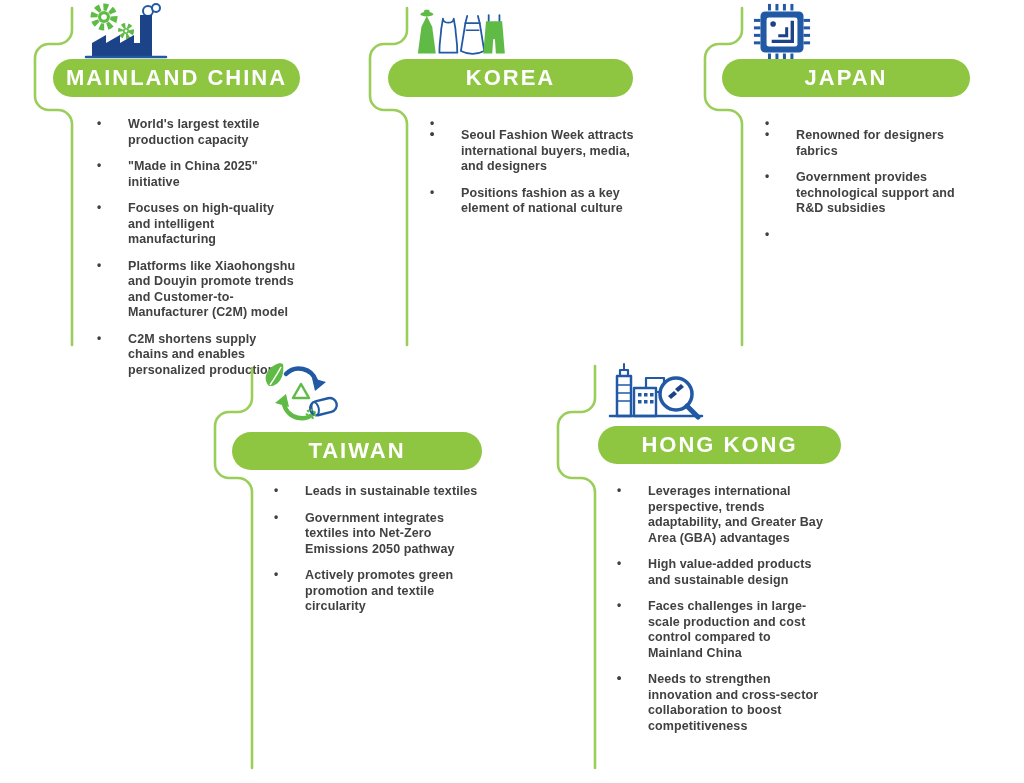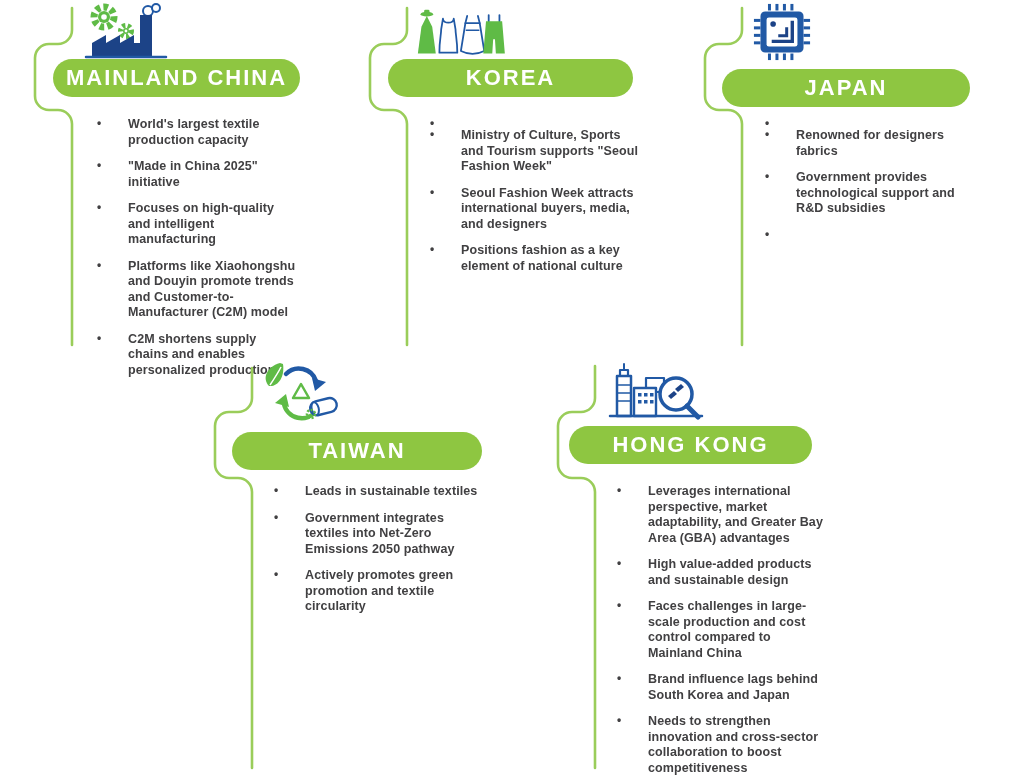--- a/index.html
+++ b/index.html
@@ -77,21 +77,21 @@
     <path class="sbw" stroke-width="2" d="M56,18 H72 L77,49 C69,53 59,53 51,49 Z"></path>
     <path class="sb" stroke-width="1.6" d="M57,26 H71"></path>
     <path class="sb" stroke-width="2" d="M82,9 V16 M94,9 V16"></path>
     <path class="fg" d="M79,16 H97 L100,52 H90 L89,36 L87,36 L86,52 H76 Z"></path>
   </svg>
   <div class="pill" style="left:388px;top:59px;width:245px">
     <span>KOREA</span>
   </div>
   <ul class="blist" style="left:428px;top:117px;width:215px">
     <li><span class="dot">•</span></li>
-    <li><span class="dot">•</span><span>Ministry of Culture, Sports and Tourism supports "Seoul Fashion Week"</span></li>
+    <li><span class="dot">•</span></li>
     <li><span class="dot">•</span><span>Seoul Fashion Week attracts international buyers, media, and designers</span></li>
     <li><span class="dot">•</span><span>Positions fashion as a key element of national culture</span></li>
   </ul>
 
   <svg class="bracket" style="left:700px;top:0;width:50px;height:350px" viewBox="0 0 50 350">
     <path d="M42,8 L42,30 A14 14 0 0 1 28,44 L19,44 A14 14 0 0 0 5,58 L5,96 A14 14 0 0 0 19,110 L28,110 A14 14 0 0 1 42,124 L42,345"></path>
   </svg>
   <svg class="icon" style="left:751px;top:3px;width:62px;height:58px" viewBox="0 0 64 62">
     <g class="fb">
       <rect x="17" y="1" width="3.2" height="7"></rect>
@@ -110,21 +110,21 @@
         <rect x="55" y="25" width="7" height="3.2"></rect>
         <rect x="55" y="33" width="7" height="3.2"></rect>
         <rect x="55" y="41" width="7" height="3.2"></rect>
     </g>
     <rect class="fb" x="9" y="9" width="46" height="44" rx="5"></rect>
     <rect class="fw" x="15.5" y="15.5" width="33" height="31" rx="2.5"></rect>
     <circle class="fn" cx="22.5" cy="22.5" r="3"></circle>
     <path d="M43,19 V41 H21" fill="none" stroke="var(--icon-navy)" stroke-width="3.6"></path>
     <path d="M37,26 V35 H28" fill="none" stroke="var(--icon-navy)" stroke-width="3.2"></path>
   </svg>
-  <div class="pill" style="left:722px;top:69px;width:248px">
+  <div class="pill" style="left:722px;top:59px;width:248px">
     <span>JAPAN</span>
   </div>
   <ul class="blist" style="left:763px;top:117px;width:210px">
     <li><span class="dot">•</span></li>
     <li><span class="dot">•</span><span>Renowned for designers fabrics</span></li>
     <li><span class="dot">•</span><span>Government provides technological support and R&amp;D subsidies</span></li>
     <li><span class="dot">•</span></li>
   </ul>
 
   <svg class="bracket" style="left:210px;top:0;width:50px;height:783px" viewBox="0 0 50 783">
@@ -170,24 +170,24 @@
       <rect x="34" y="38" width="3.5" height="3.5"></rect>
         <rect x="40" y="38" width="3.5" height="3.5"></rect>
         <rect x="46" y="38" width="3.5" height="3.5"></rect>
     </g>
     <path class="sb" stroke-width="2.5" d="M6,54 H98"></path>
     <circle class="sbw" stroke-width="3.5" cx="72" cy="32" r="16"></circle>
     <path class="sb" stroke-width="5" d="M83,44 L94,55"></path>
     <polygon class="fn" points="64,34 70,29 73,32 67,37"></polygon>
     <polygon class="fn" points="71,27 77,22 80,25 74,30"></polygon>
   </svg>
-  <div class="pill" style="left:569px;top:426px;width:243px">
+  <div class="pill" style="left:598px;top:426px;width:243px">
     <span>HONG KONG</span>
   </div>
   <ul class="blist" style="left:615px;top:484px;width:212px">
-    <li><span class="dot">•</span><span>Leverages international perspective, market adaptability, and Greater Bay Area (GBA) advantages</span></li>
+    <li><span class="dot">•</span><span>Leverages international perspective, trends adaptability, and Greater Bay Area (GBA) advantages</span></li>
     <li><span class="dot">•</span><span>High value-added products and sustainable design</span></li>
     <li><span class="dot">•</span><span>Faces challenges in large-scale production and cost control compared to Mainland China</span></li>
-    <li><span class="dot">•</span><span>Brand influence lags behind South Korea and Japan</span></li>
+    <li><span class="dot">•</span></li>
     <li><span class="dot">•</span><span>Needs to strengthen innovation and cross-sector collaboration to boost competitiveness</span></li>
   </ul>
 
 </div>
 
 </body></html>

